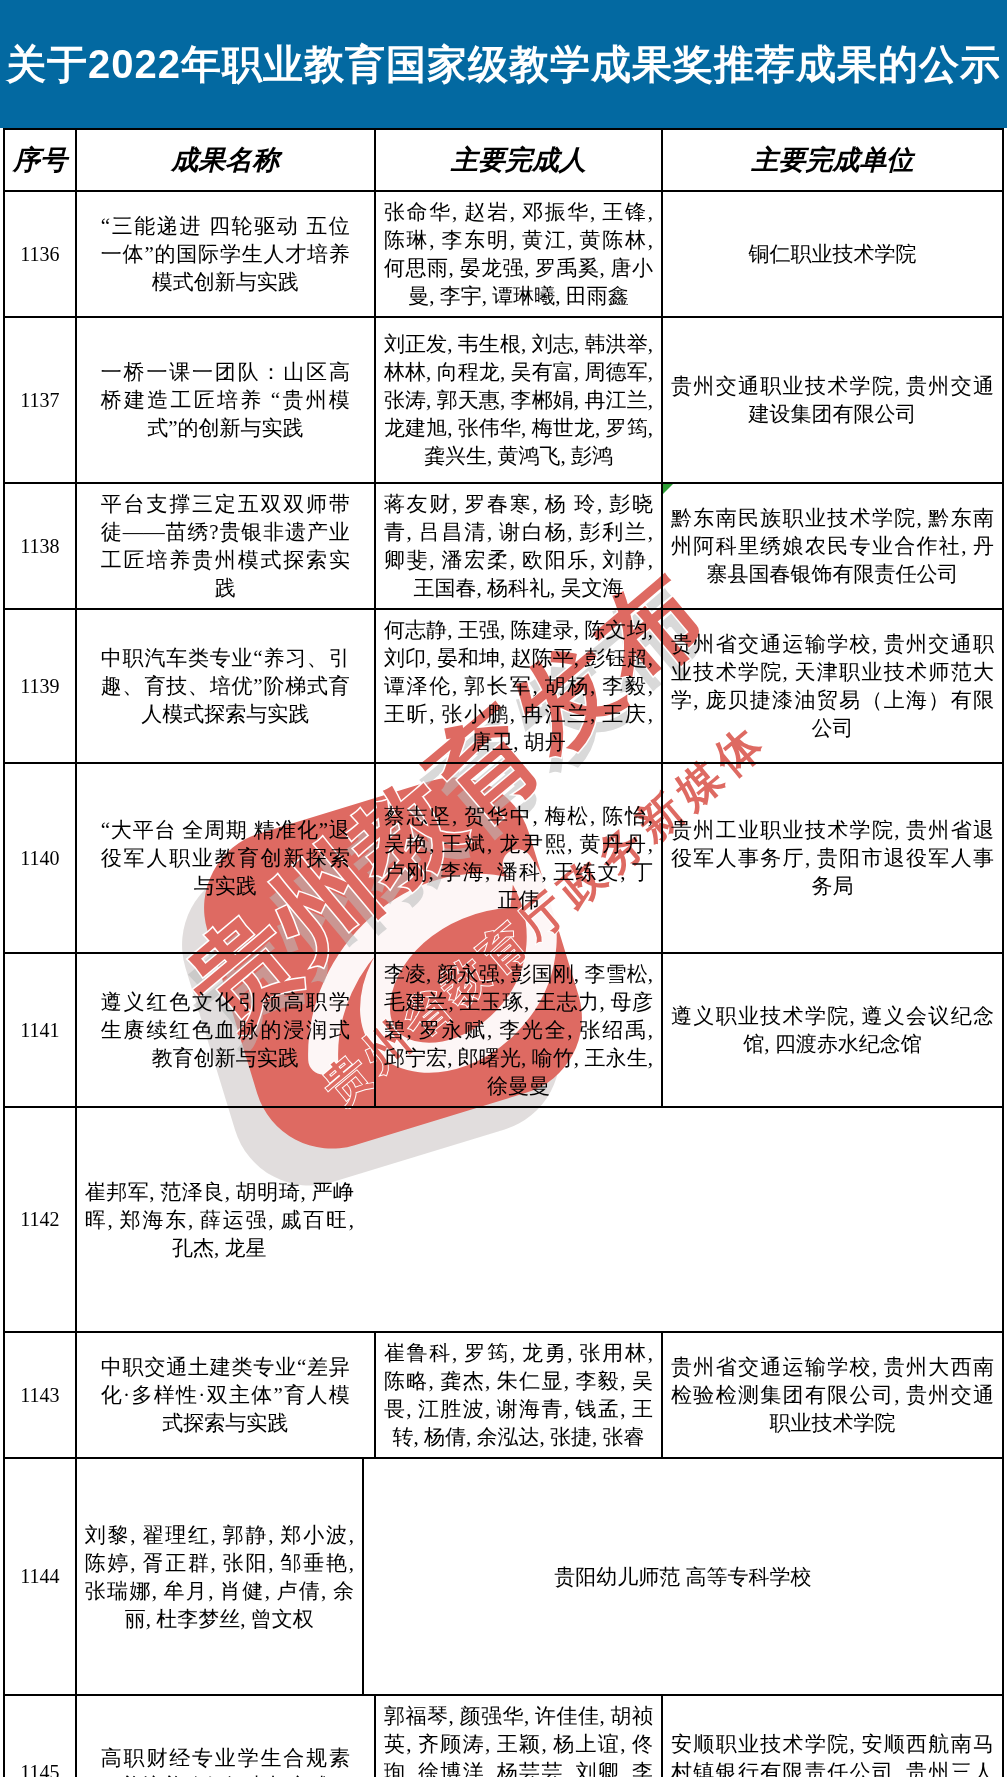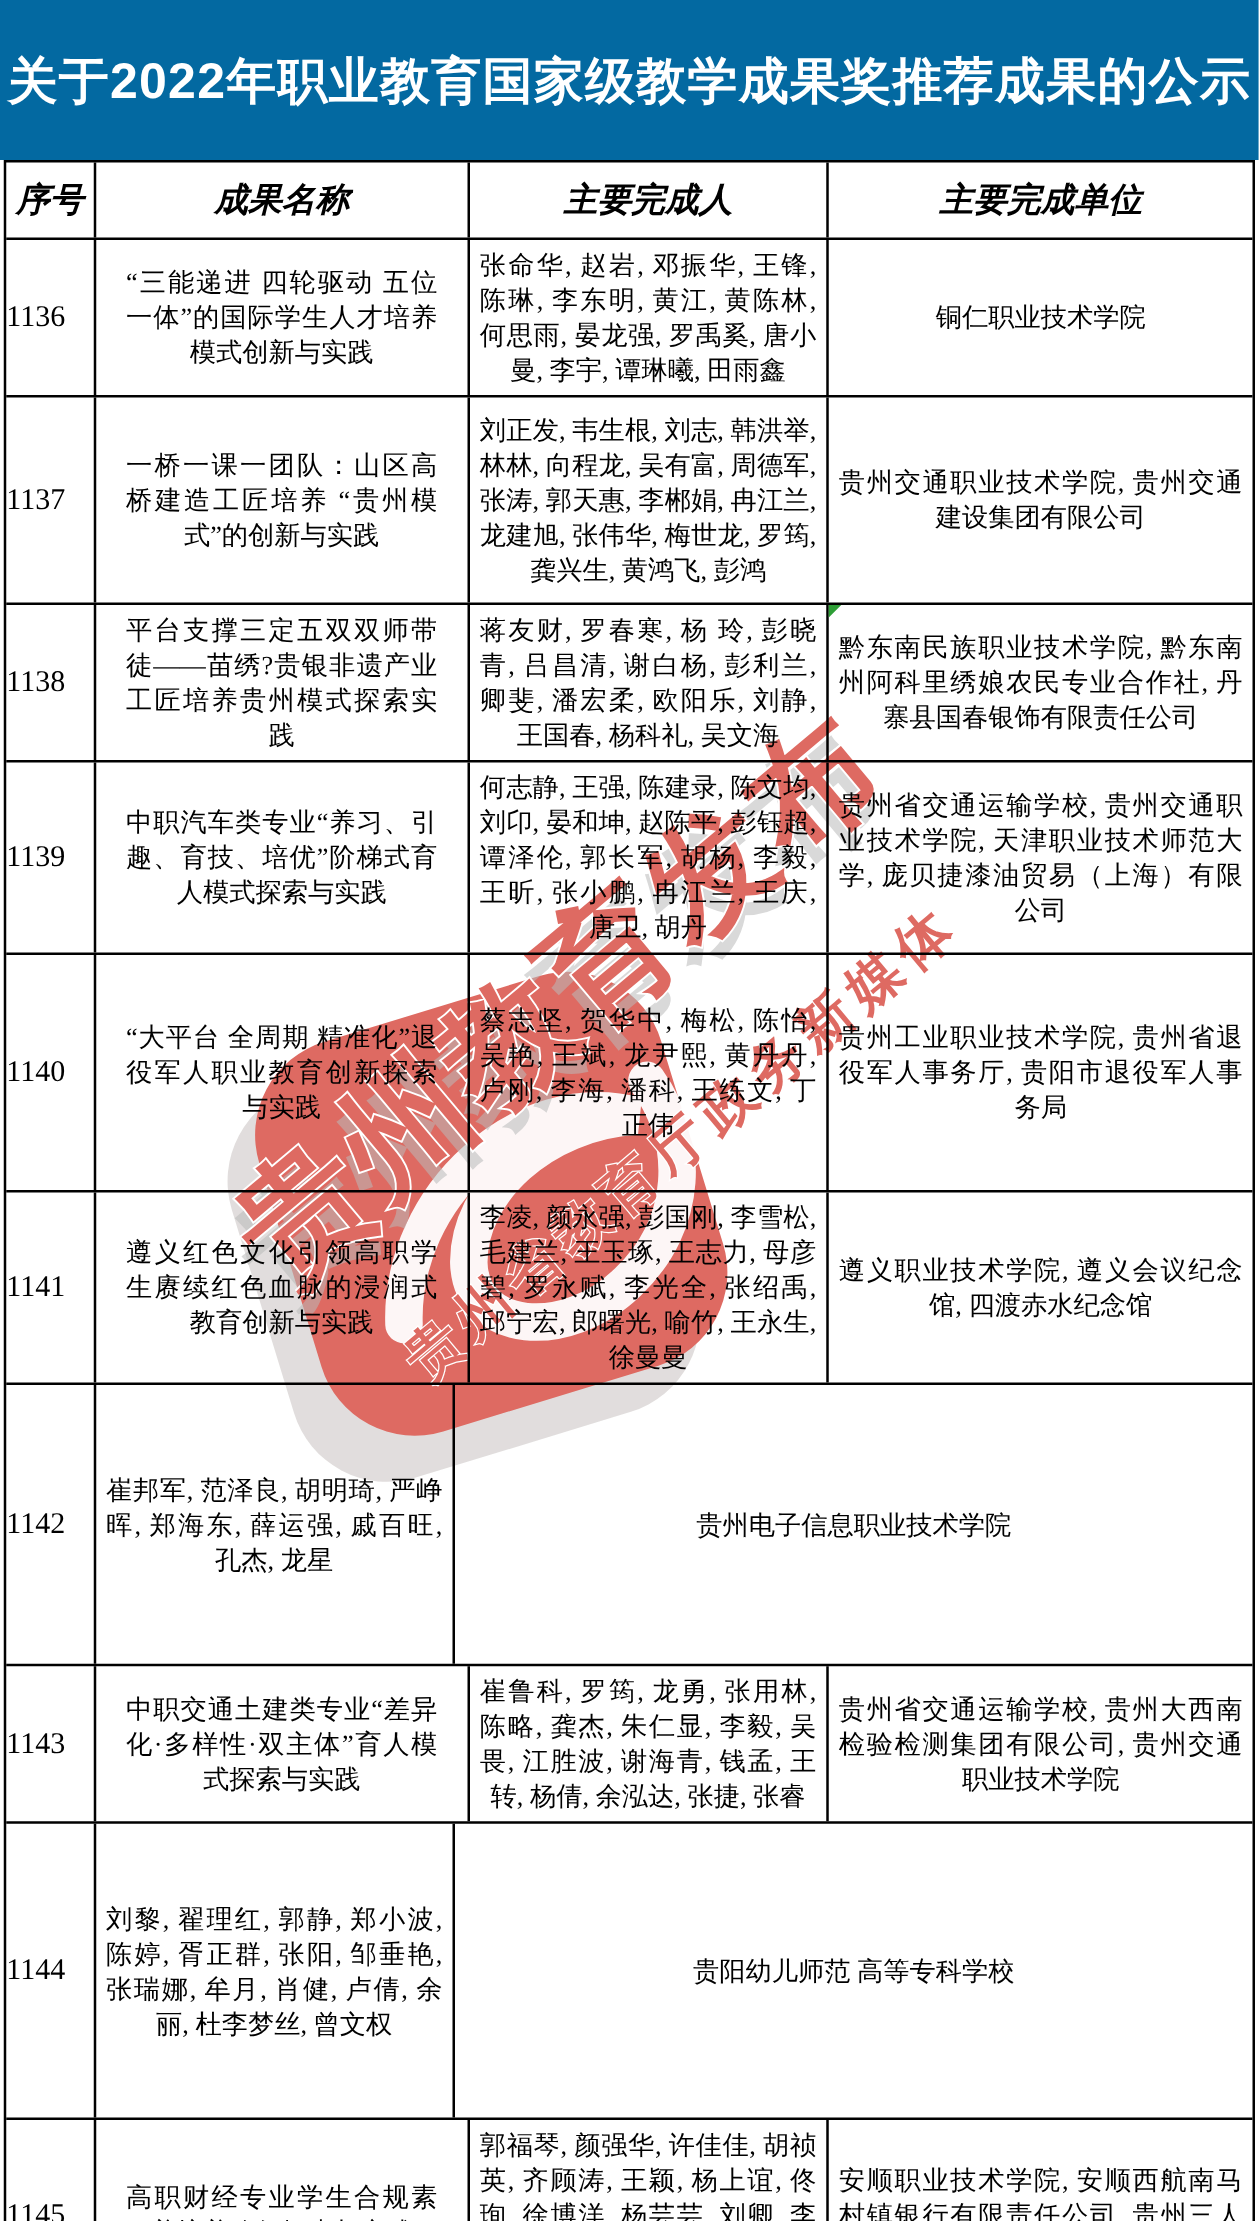--- a/index.html
+++ b/index.html
@@ -36,21 +36,21 @@
     display:flex;align-items:center;justify-content:center;
     position:relative;box-sizing:border-box;min-width:0;
   }
   .cell + .cell{border-left:2px solid #000;}
   .cell.id   {flex:0 0 7.0%;}
   .cell.name {flex:0 0 30.0%;padding:6px 24px;}
   .cell.people{flex:0 0 28.8%;padding:6px 8px;}
   .cell.units{flex:1 1 auto;padding:6px 8px;}
 
   .cell span{display:block;width:100%;}
-  .cell.id span{font-size:24px;}
+  .cell.id span{text-align:center;font-size:20px;}
   .cell.name span,.cell.people span,.cell.units span{
     font-size:21px;line-height:28px;
     text-align:justify;text-align-last:center;
   }
 
   
   .row.header{min-height:60px;
     font-family:"Liberation Sans","DejaVu Sans",sans-serif;font-weight:bold;}
   .row.header .cell span{font-size:27px;text-align:center;text-align-last:center;line-height:26px;font-style:italic;}
 
@@ -198,23 +198,20 @@
           <span>遵义职业技术学院, 遵义会议纪念馆, 四渡赤水纪念馆</span>
         </div>
       </div>
       <div class="row" data-row-id="1142">
         <div class="cell id">
           <span>1142</span>
         </div>
         <div class="cell people">
           <span>崔邦军, 范泽良, 胡明琦, 严峥晖, 郑海东, 薛运强, 戚百旺, 孔杰, 龙星</span>
         </div>
-        <div class="cell units">
-          <span>贵州电子信息职业技术学院</span>
-        </div>
       </div>
       <div class="row" data-row-id="1143">
         <div class="cell id">
           <span>1143</span>
         </div>
         <div class="cell name">
           <span>中职交通土建类专业“差异化·多样性·双主体”育人模式探索与实践</span>
         </div>
         <div class="cell people">
           <span>崔鲁科, 罗筠, 龙勇, 张用林, 陈略, 龚杰, 朱仁显, 李毅, 吴畏, 江胜波, 谢海青, 钱孟, 王转, 杨倩, 余泓达, 张捷, 张睿</span>

